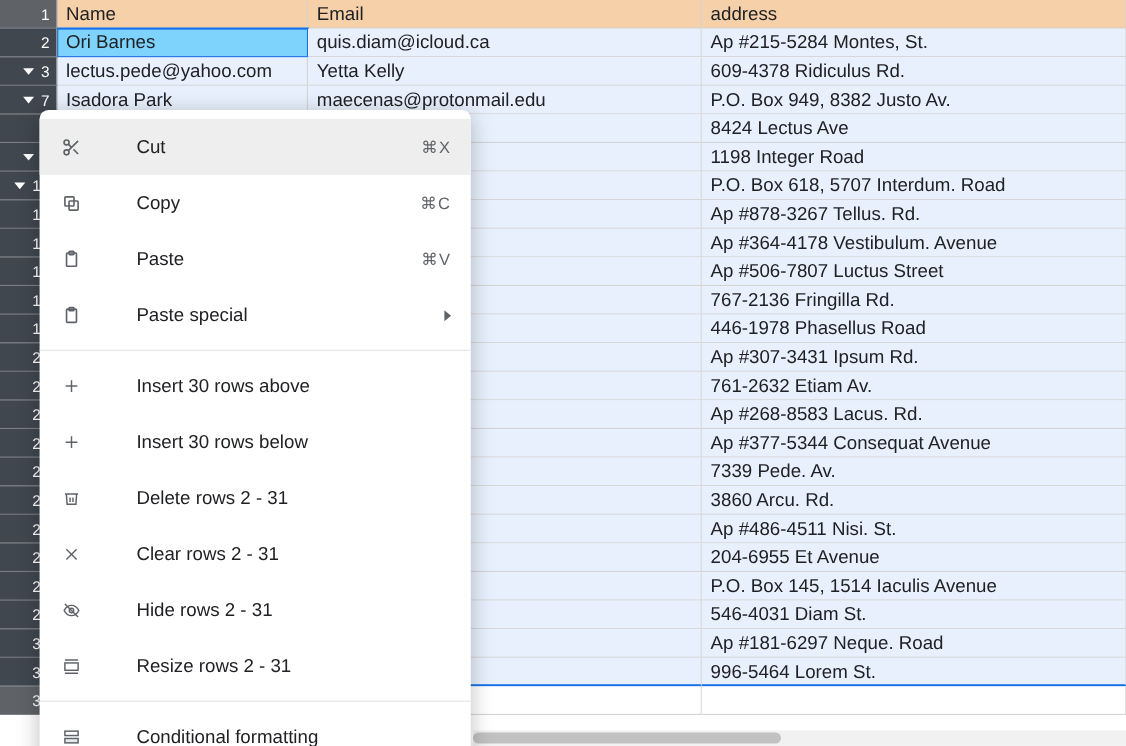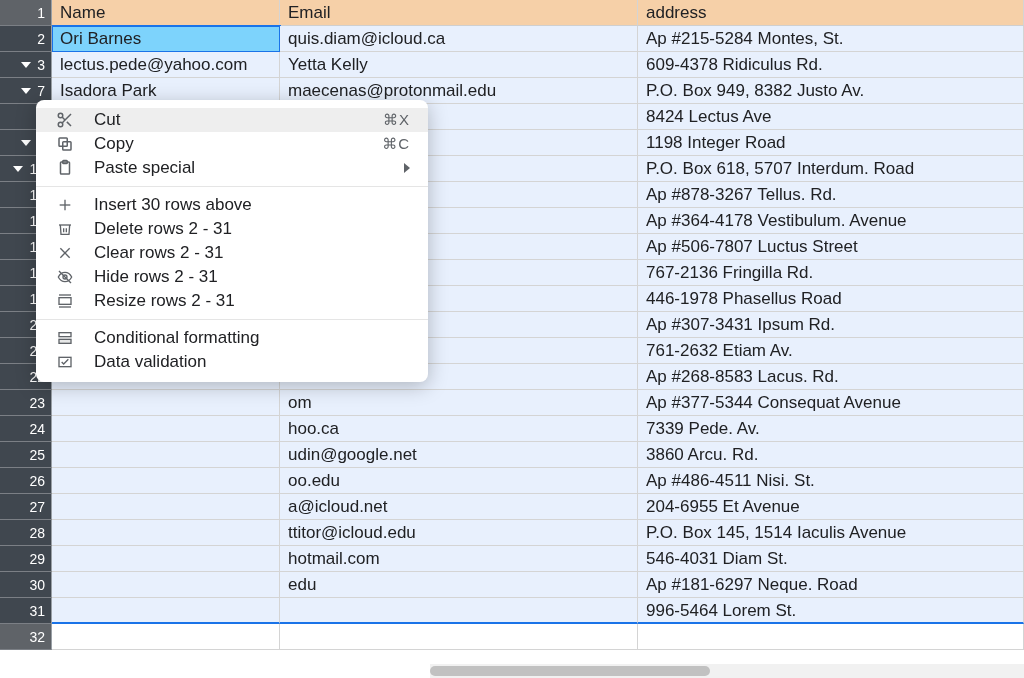--- a/index.html
+++ b/index.html
@@ -72,22 +72,23 @@
     border-radius: 8px;
     box-shadow: 0 4px 20px rgba(0,0,0,.25);
     padding: 8px 0;
     font-size: 17px;
     z-index: 10;
   }
   .mi {
     display: flex;
     align-items: center;
     padding: 8px 18px;
-    height: 24px;
+    height: 51px;
     cursor: default;
+    gap: 30px;
   }
   .mi.hover { background: #eeeeee; }
   .mi .ic {
     width: 22px;
     height: 22px;
     margin-right: 18px;
     flex-shrink:0;
     color:#5f6368;
     display:flex;align-items:center;justify-content:center;
   }
@@ -295,34 +296,53 @@
     <span class="lbl">Copy</span>
     <span class="sc">⌘C</span>
   </div>
   <div class="mi">
     <span class="ic">
       <svg width="18" height="18" viewBox="0 0 24 24" fill="none" stroke="currentColor" stroke-width="2">
           <rect x="6" y="4" width="12" height="16" rx="1"></rect>
           <rect x="9" y="2" width="6" height="4" rx="1"></rect>
         </svg>
     </span>
+    <span class="lbl">Paste</span>
+    <span class="sc">⌘V</span>
+  </div>
+  <div class="mi">
+    <span class="ic">
+      <svg width="18" height="18" viewBox="0 0 24 24" fill="none" stroke="currentColor" stroke-width="2">
+          <rect x="6" y="4" width="12" height="16" rx="1"></rect>
+          <rect x="9" y="2" width="6" height="4" rx="1"></rect>
+        </svg>
+    </span>
     <span class="lbl">Paste special</span>
     <span class="sub"></span>
   </div>
 
   <div class="divider"></div>
 
   <div class="mi">
     <span class="ic">
       <svg width="16" height="16" viewBox="0 0 24 24" fill="none" stroke="currentColor" stroke-width="2">
           <line x1="12" y1="4" x2="12" y2="20"></line>
           <line x1="4" y1="12" x2="20" y2="12"></line>
         </svg>
     </span>
     <span class="lbl">Insert 30 rows above</span>
+  </div>
+  <div class="mi">
+    <span class="ic">
+      <svg width="16" height="16" viewBox="0 0 24 24" fill="none" stroke="currentColor" stroke-width="2">
+          <line x1="12" y1="4" x2="12" y2="20"></line>
+          <line x1="4" y1="12" x2="20" y2="12"></line>
+        </svg>
+    </span>
+    <span class="lbl">Insert 30 rows below</span>
   </div>
   <div class="mi">
     <span class="ic">
       <svg width="16" height="18" viewBox="0 0 24 24" fill="none" stroke="currentColor" stroke-width="2">
           <polyline points="3 6 5 6 21 6"></polyline>
           <path d="M19 6l-1 14H6L5 6"></path>
           <line x1="10" y1="11" x2="10" y2="17"></line>
           <line x1="14" y1="11" x2="14" y2="17"></line>
         </svg>
     </span>

